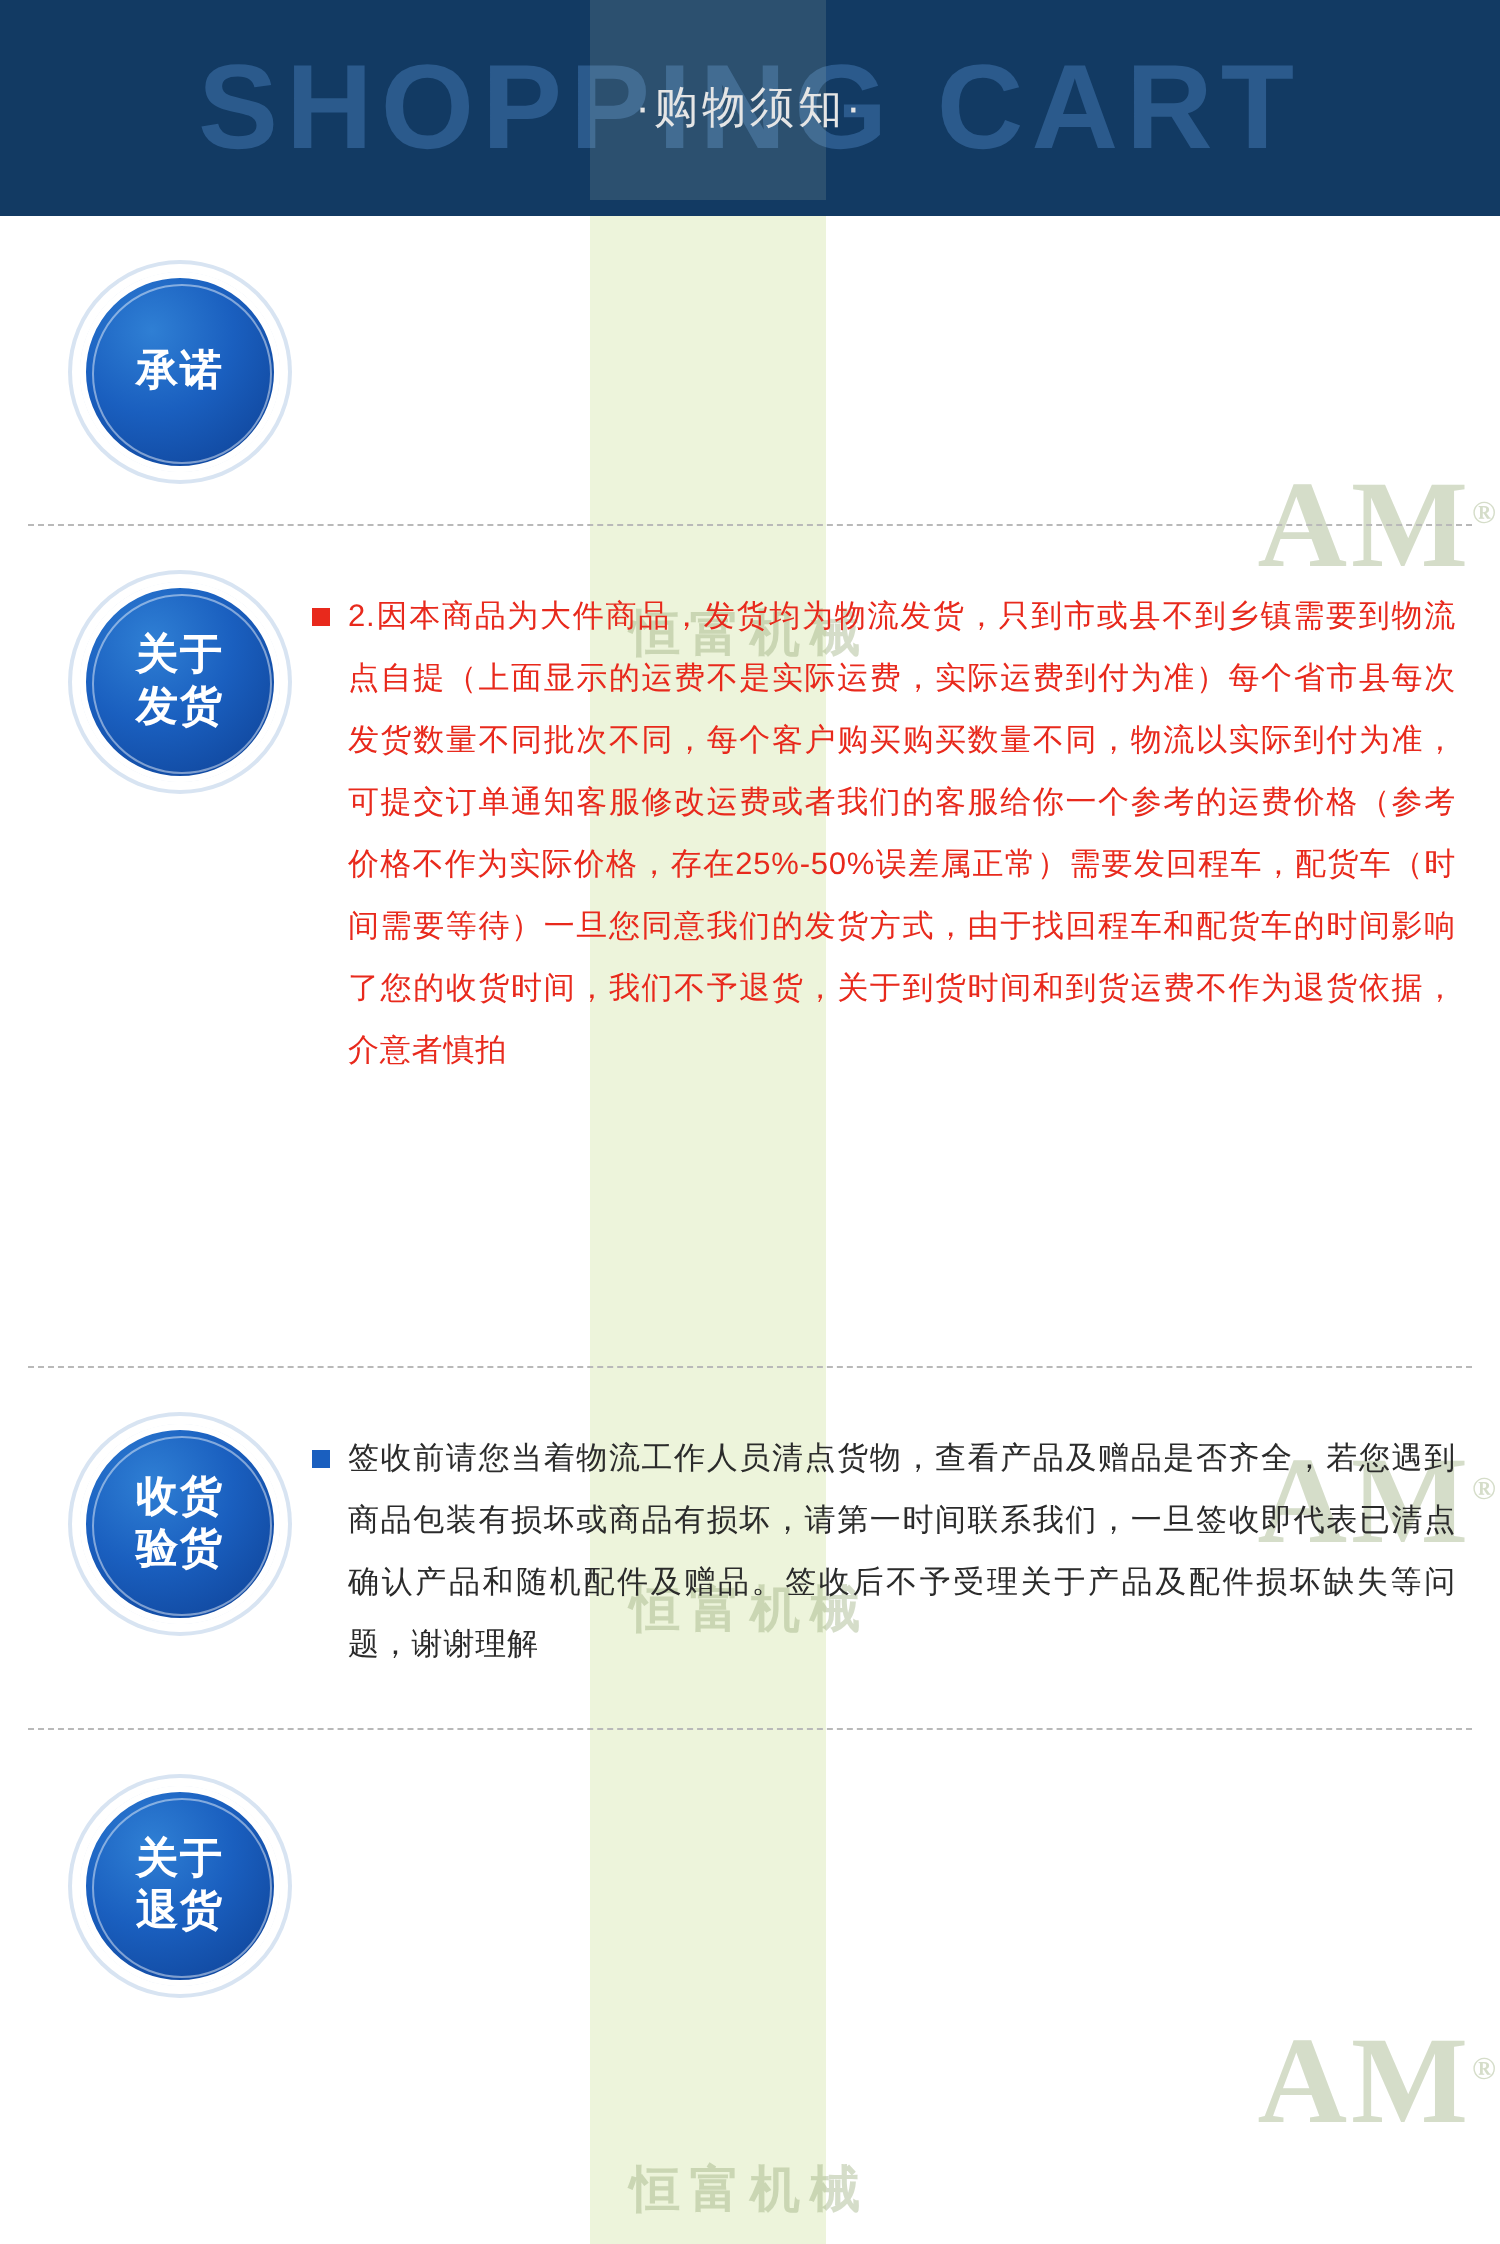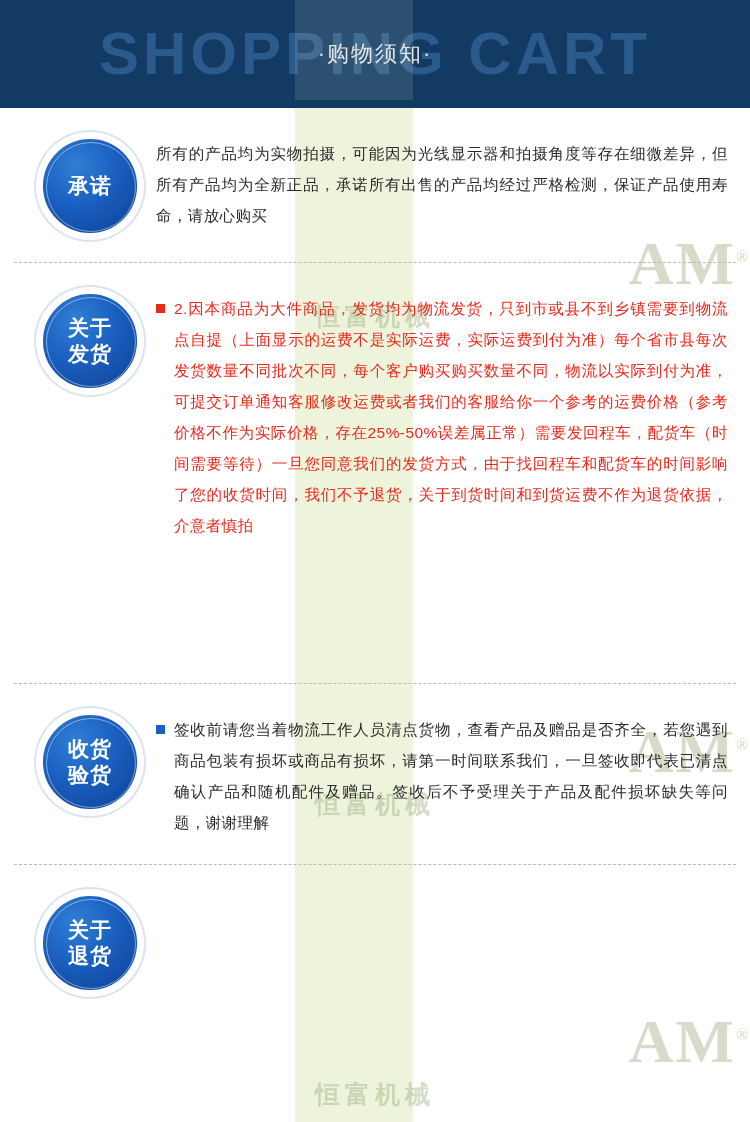--- a/index.html
+++ b/index.html
@@ -240,23 +240,20 @@
   </div>
 
   <div class="content">
 
     <div class="section sec-commit">
       <div class="badge-wrap">
         <div class="badge">
           <span>承诺</span>
         </div>
       </div>
-      <div class="body-col">
-        <div class="para">所有的产品均为实物拍摄，可能因为光线显示器和拍摄角度等存在细微差异，但所有产品均为全新正品，承诺所有出售的产品均经过严格检测，保证产品使用寿命，请放心购买</div>
-      </div>
     </div>
 
     <div class="divider"></div>
 
     <div class="section sec-ship">
       <div class="badge-wrap">
         <div class="badge">
           <span><span>关于</span><br><span>发货</span></span>
         </div>
       </div>

